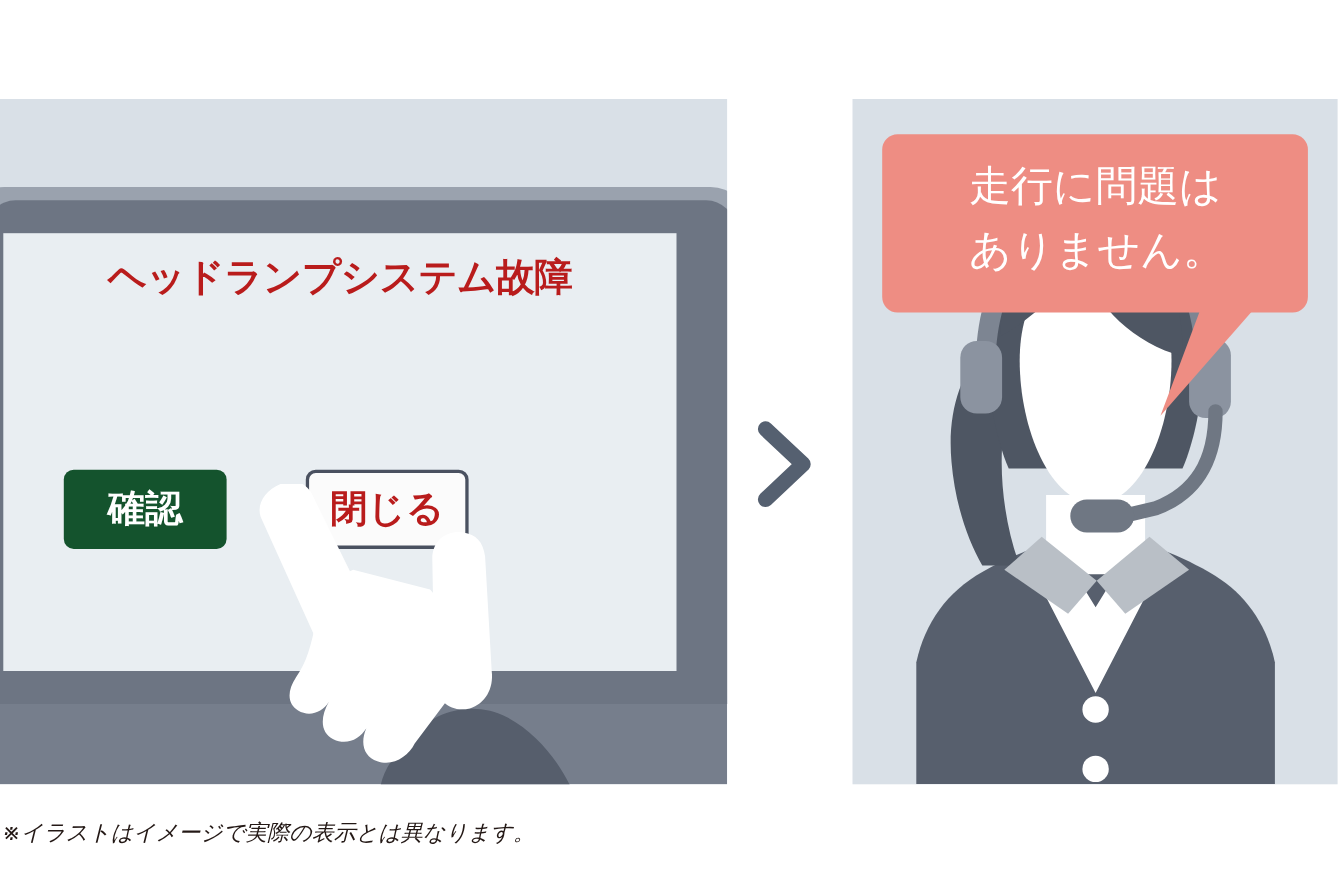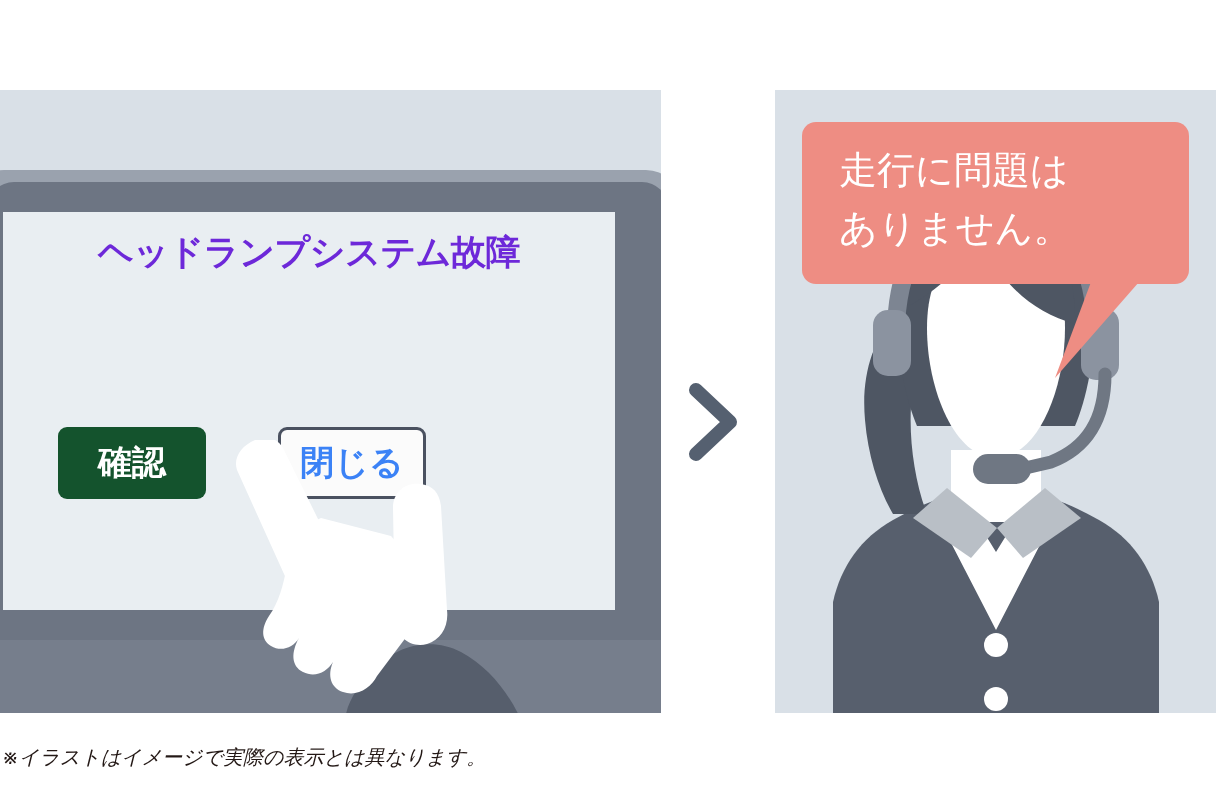--- a/index.html
+++ b/index.html
@@ -82,21 +82,21 @@
     height: 398px;
     background: #e9eef2;
   }
 
   #screen-title {
     position: absolute;
     left: 0;
     top: 17px;
     width: 612px;
     text-align: center;
-    color: #6d28d9;
+    color: #b91c1c;
     font-size: 35px;
     font-weight: bold;
     letter-spacing: -0.5px;
     white-space: nowrap;
   }
 
   #message-box {
     position: absolute;
     left: 85px;
     top: 90px;
@@ -137,21 +137,21 @@
   }
   #btn-close {
     position: absolute;
     left: 275px;
     top: 215px;
     width: 148px;
     height: 72px;
     background: #fbfbfb;
     border: 3px solid #4a5160;
     border-radius: 9px;
-    color: #3b82f6;
+    color: #b91c1c;
     font-size: 34px;
     font-weight: bold;
     display: flex;
     align-items: center;
     justify-content: center;
     box-sizing: border-box;
   }
 
   
   #hand {
@@ -185,21 +185,21 @@
 
   #speech-bubble {
     position: absolute;
     left: 27px;
     top: 32px;
     width: 387px;
     height: 162px;
     background: #ee8d83;
     border-radius: 14px;
     box-sizing: border-box;
-    padding: 20px 0 0 37px;
+    padding: 20px 0 0 79px;
   }
   .bubble-line {
     color: #ffffff;
     font-size: 38px;
     line-height: 1.52;
     white-space: nowrap;
     font-weight: 400;
   }
   #bubble-tail {
     position: absolute;

